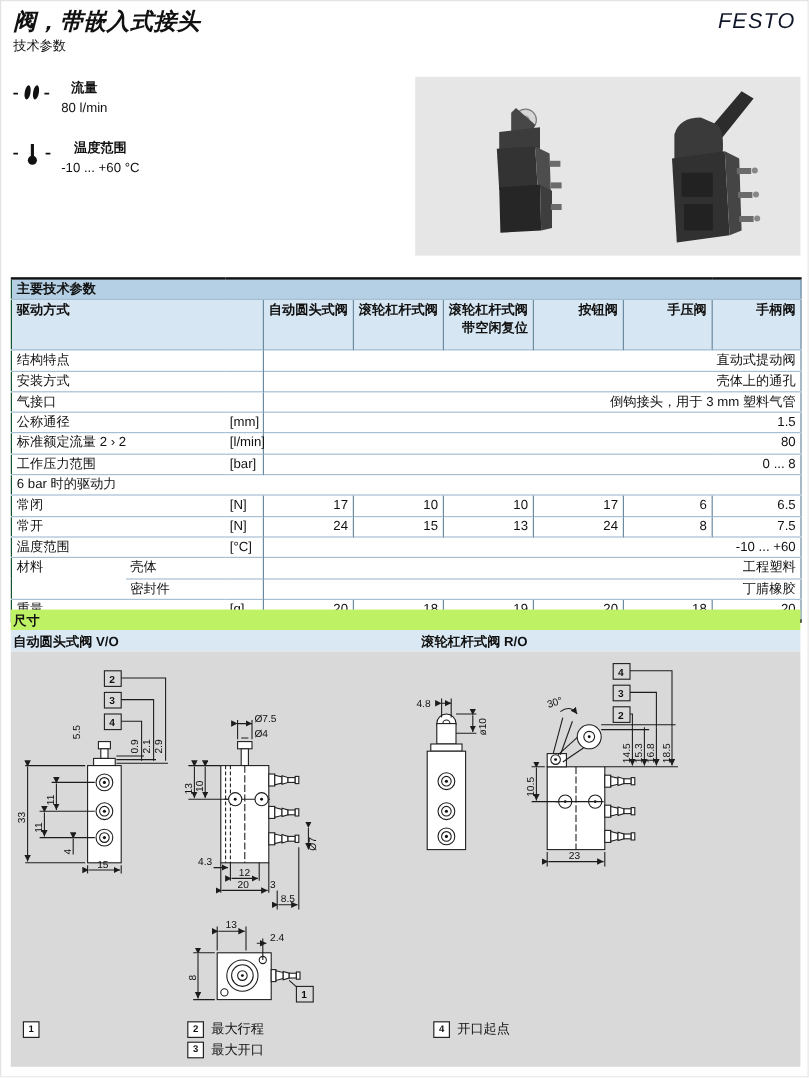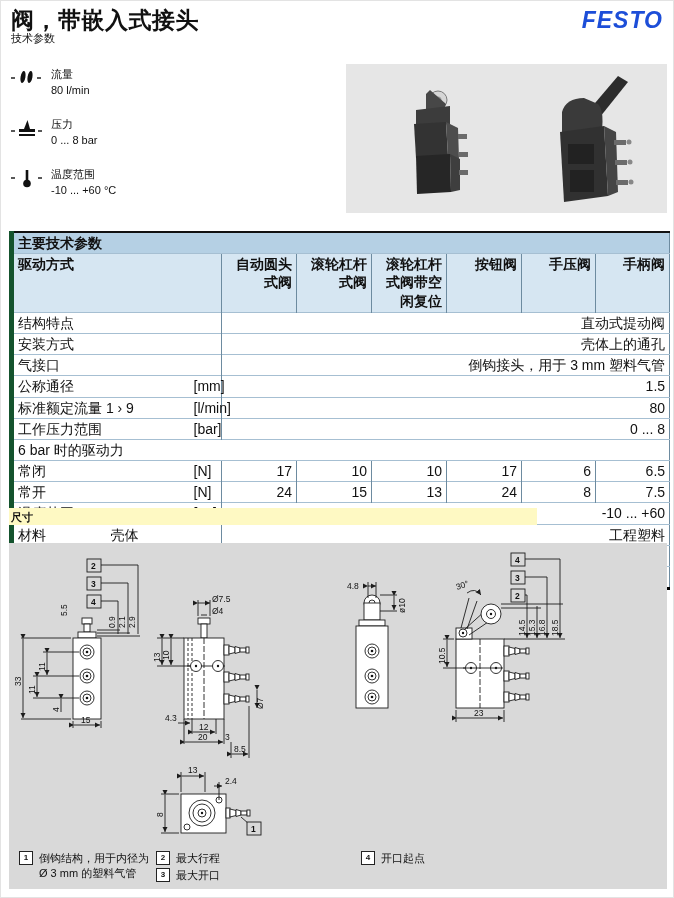--- a/index.html
+++ b/index.html
@@ -1,42 +1,42 @@
 <!DOCTYPE html>
 <html><head>
 <meta charset="utf-8">
 <style>
   html,body{margin:0;padding:0;background:#fff;}
   .page{position:relative;width:674px;height:898px;background:#fff;
         font-family:"Liberation Sans","DejaVu Sans",sans-serif;color:#111;
         box-sizing:border-box;border:1px solid #e3e3e3;overflow:hidden;}
   
-  .title{position:absolute;left:10px;top:4px;font-size:23px;font-weight:bold;letter-spacing:.5px;}
+  .title{position:absolute;left:10px;top:4px;font-size:19px;font-weight:bold;letter-spacing:.5px;font-style:italic;}
   .subtitle{position:absolute;left:10px;top:30px;font-size:11px;}
-  .brand{position:absolute;right:10px;top:6px;font-size:23px;font-weight:bold;
-         color:#1d4ed8;letter-spacing:1px;font-style:italic;}
+  .brand{position:absolute;right:10px;top:6px;font-size:18px;font-weight:normal;
+         color:#0f172a;letter-spacing:1px;font-style:italic;}
   
   .specs{position:absolute;left:10px;top:66px;width:300px;}
   .spec-item{display:flex;margin-bottom:18px;}
   .spec-icon{width:40px;padding-top:2px;}
   .spec-text{font-size:11px;line-height:1.45;}
-  .spec-label{font-weight:normal;}
+  .spec-label{font-weight:bold;text-align:center;}
   
   .product-box{position:absolute;left:345px;top:63px;width:321px;height:149px;background:#e6e6e6;}
   
   table.spec{position:absolute;left:8px;top:230px;width:658px;border-collapse:collapse;
-             table-layout:fixed;font-size:14px;border-left:5px solid #14532d;
+             table-layout:fixed;font-size:11px;border-left:1px solid #14532d;
              border-right:1px solid #6d8ba0;border-bottom:3px solid #000;}
   table.spec td{padding:1px 4px 1px 4px;vertical-align:top;border-top:1px solid #a6bfd2;line-height:1.3;}
   tr.band td{background:#b5d0e4;font-weight:bold;border-top:2px solid #111;}
-  tr.head td{background:#d6e6f2;font-weight:bold;height:38px;padding-top:2px;font-family:Liberation Mono, monospace;}
+  tr.head td{background:#d6e6f2;font-weight:bold;height:38px;padding-top:2px;}
   td.c{border-left:1px solid #6d8ba0;text-align:right;}
   td.u{padding-left:2px;}
   
-  .dim-band{position:absolute;left:8px;top:507px;width:528px;height:17px;background:#fef9c3;
+  .dim-band{position:absolute;left:8px;top:507px;width:658px;height:17px;background:#bef264;
             font-size:11px;font-weight:bold;box-sizing:border-box;padding:2px 4px 0 2px;}
   .dim-band .cad{position:absolute;right:2px;top:2px;font-weight:bold;}
   .dim-sub{position:absolute;left:8px;top:524px;width:658px;height:18px;background:#d9e8f3;
            font-size:11px;font-weight:bold;box-sizing:border-box;padding:2px 0 0 2px;}
   .dim-sub .right-title{position:absolute;left:342px;top:2px;}
   .draw-area{position:absolute;left:8px;top:542px;width:658px;height:346px;background:#d9d9d9;}
   .draw-area svg{position:absolute;top:3px;}
   
   .legend-item{position:absolute;font-size:11px;line-height:1.35;display:flex;}
   .lg-box{display:inline-block;width:12px;height:12px;border:1px solid #222;background:#fff;
@@ -64,35 +64,20 @@
         </svg>
       </div>
       <div class="spec-text">
         <div class="spec-label">流量</div>
         <div>80 l/min</div>
       </div>
     </div>
     <div class="spec-item">
       <div class="spec-icon">
         <svg width="32" height="20" viewBox="0 0 32 20">
-          <line x1="0" y1="12" x2="4" y2="12" stroke="#111" stroke-width="1.4"></line>
-          <polygon points="16.5,1 19,10 13,10" fill="#111"></polygon>
-          <rect x="8" y="10" width="16" height="3" fill="#111"></rect>
-          <rect x="8" y="15" width="16" height="2" fill="#111"></rect>
-          <line x1="27" y1="12" x2="31" y2="12" stroke="#111" stroke-width="1.4"></line>
-        </svg>
-      </div>
-      <div class="spec-text">
-        <div class="spec-label">压力</div>
-        <div>0 ... 8 bar</div>
-      </div>
-    </div>
-    <div class="spec-item">
-      <div class="spec-icon">
-        <svg width="32" height="20" viewBox="0 0 32 20">
           <line x1="0" y1="9" x2="4" y2="9" stroke="#111" stroke-width="1.4"></line>
           <line x1="16" y1="1" x2="16" y2="11" stroke="#111" stroke-width="2.6"></line>
           <circle cx="16" cy="14.5" r="3.8" fill="#111"></circle>
           <line x1="27" y1="9" x2="31" y2="9" stroke="#111" stroke-width="1.4"></line>
         </svg>
       </div>
       <div class="spec-text">
         <div class="spec-label">温度范围</div>
         <div>-10 ... +60 °C</div>
       </div>
@@ -168,21 +153,21 @@
       <td colspan="2">气接口</td>
       <td class="u"></td>
       <td colspan="6" class="c">倒钩接头，用于 3 mm 塑料气管</td>
     </tr>
     <tr>
       <td colspan="2">公称通径</td>
       <td class="u">[mm]</td>
       <td colspan="6" class="c">1.5</td>
     </tr>
     <tr>
-      <td colspan="2">标准额定流量 1 › 9</td>
+      <td colspan="2">标准额定流量 2 › 2</td>
       <td class="u">[l/min]</td>
       <td colspan="6" class="c">80</td>
     </tr>
     <tr>
       <td colspan="2">工作压力范围</td>
       <td class="u">[bar]</td>
       <td colspan="6" class="c">0 ... 8</td>
     </tr>
     <tr>
       <td colspan="9">6 bar 时的驱动力</td>
@@ -231,20 +216,24 @@
       <td class="c">19</td>
       <td class="c">20</td>
       <td class="c">18</td>
       <td class="c">20</td>
     </tr>
   </tbody>
     </table>
 
   <div class="dim-band">
     <span>尺寸</span>
+  </div>
+  <div class="dim-sub">
+    <span>自动圆头式阀 V/O</span>
+    <span class="right-title">滚轮杠杆式阀 R/O</span>
   </div>
 
   <div class="draw-area">
 
     <svg style="left:0" width="330" height="300" viewBox="0 0 330 300" fill="none" stroke="#1c1c1c" stroke-width="0.9" font-size="8.5">
       <defs>
         <marker id="ahL" markerWidth="8" markerHeight="8" refX="6" refY="3" orient="auto">
           <path d="M0,0 L6,3 L0,6 z" fill="#1c1c1c" stroke="none"></path>
         </marker>
       </defs>
@@ -485,21 +474,20 @@
       <line x1="108" y1="94" x2="108" y2="121" marker-start="url(#ahR)" marker-end="url(#ahR)"></line>
       <text transform="translate(106,118) rotate(-90)" stroke="none" fill="#111">10.5</text>
       <line x1="117" y1="164" x2="117" y2="176"></line>
         <line x1="165" y1="164" x2="165" y2="176"></line>
       <line x1="118" y1="172" x2="164" y2="172" marker-start="url(#ahR)" marker-end="url(#ahR)"></line>
       <text x="135" y="170" stroke="none" fill="#111">23</text>
     </svg>
 
     <div class="legend-item" style="left:10px;top:308px;">
       <span class="lg-box">1</span>
-      <span class="lg-text">倒钩结构，用于内径为 Ø 3 mm 的塑料气管</span>
     </div>
     <div class="legend-item" style="left:147px;top:308px;">
       <span class="lg-box">2</span>
       <span class="lg-text">最大行程</span>
     </div>
     <div class="legend-item" style="left:147px;top:325px;">
       <span class="lg-box">3</span>
       <span class="lg-text">最大开口</span>
     </div>
     <div class="legend-item" style="left:352px;top:308px;">

